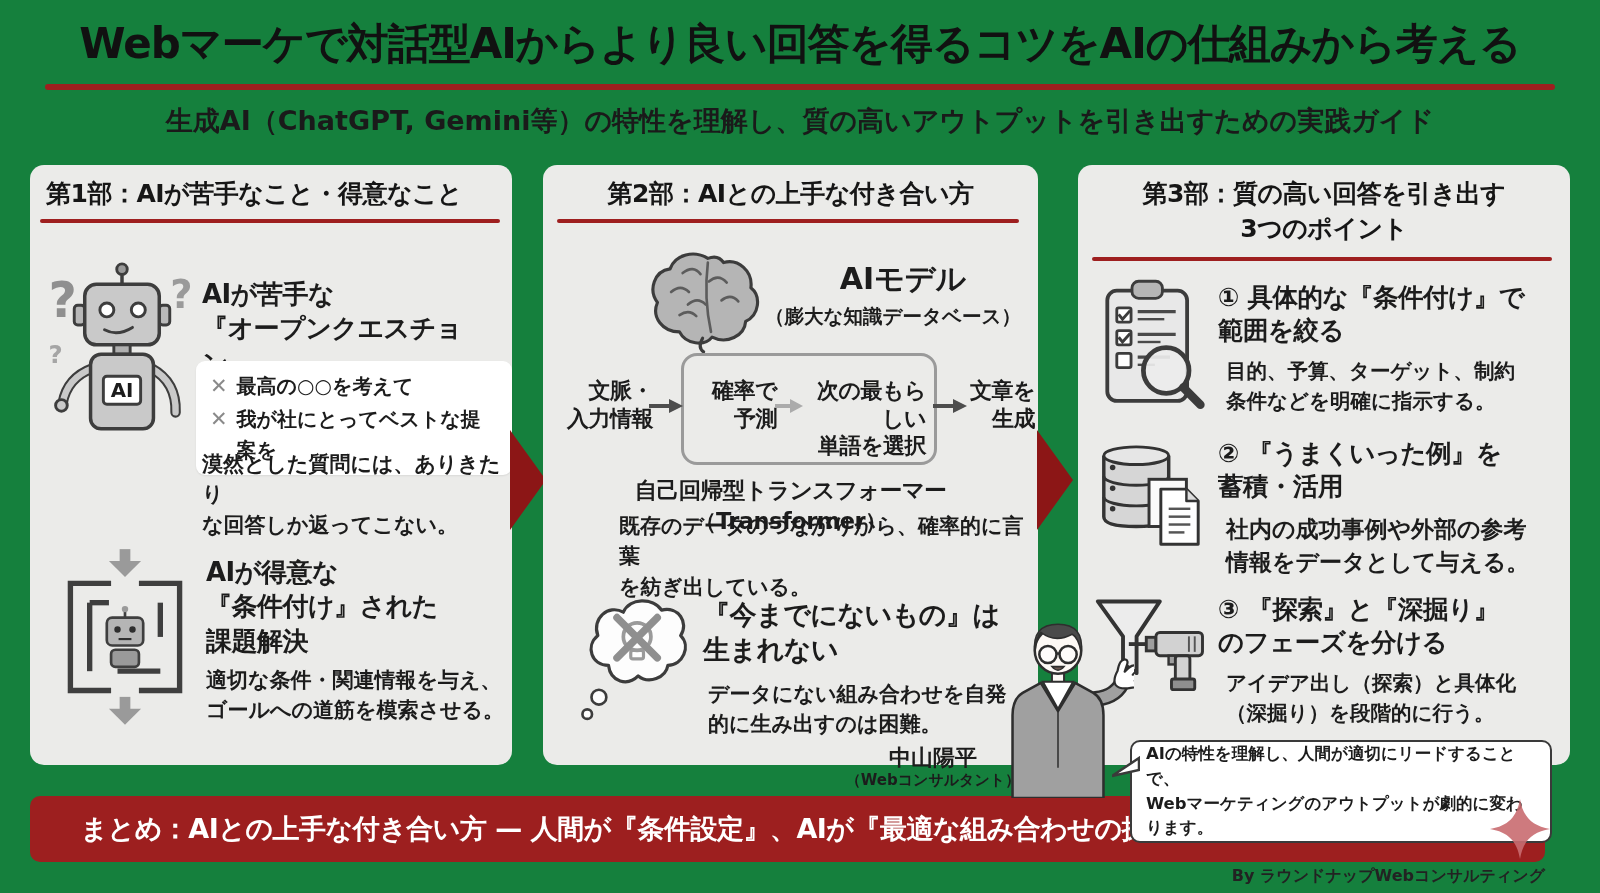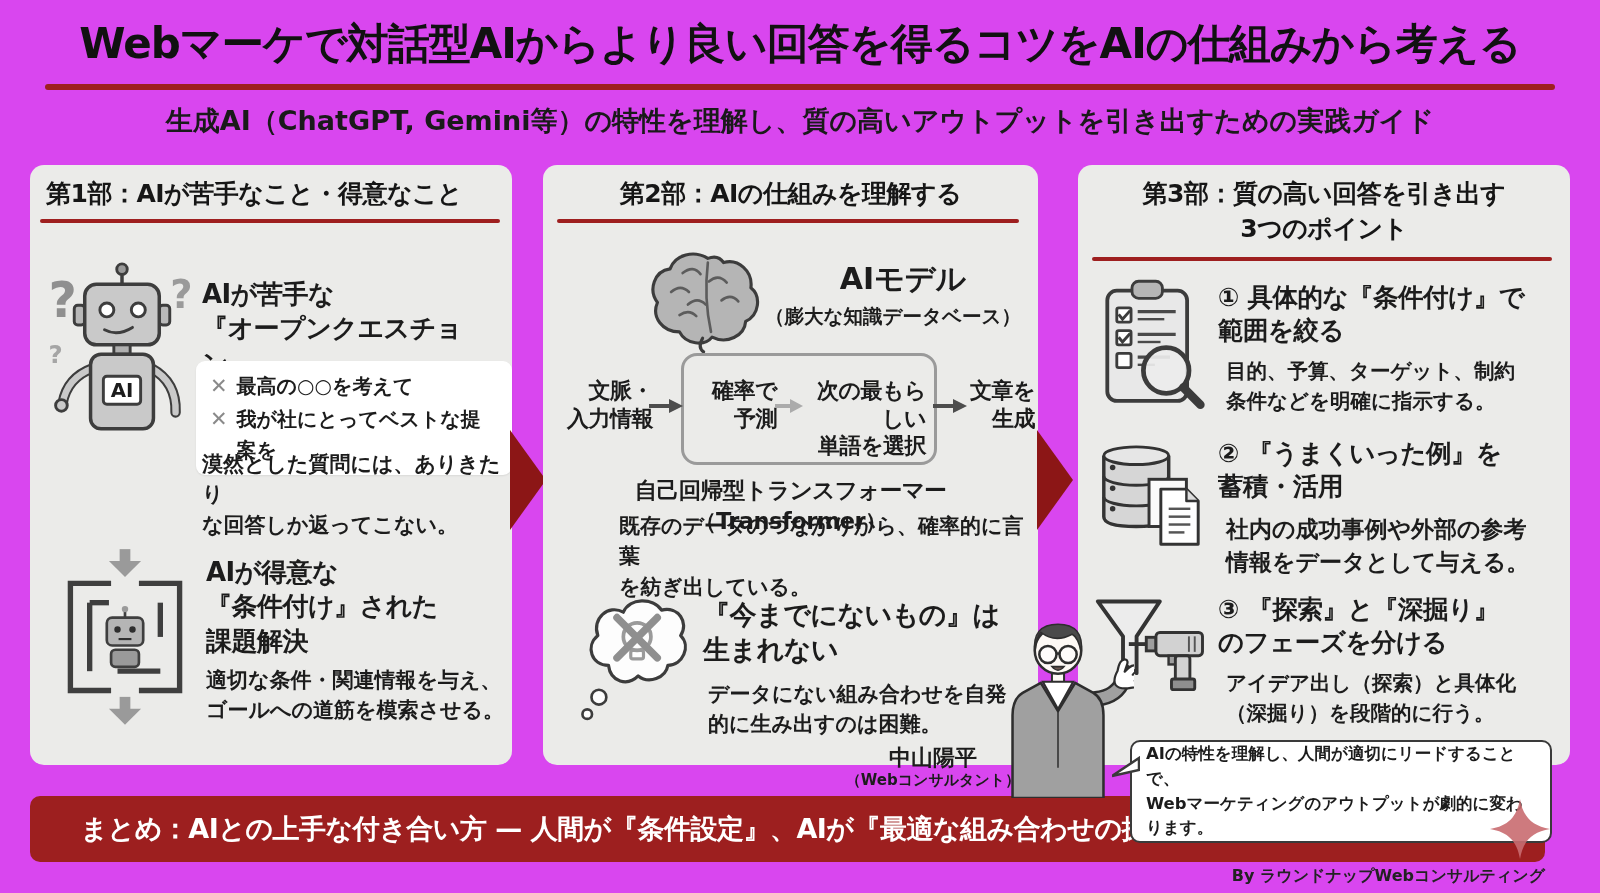--- a/index.html
+++ b/index.html
@@ -1,17 +1,17 @@
 <!DOCTYPE html>
 <html><head>
 <meta charset="utf-8">
 <style>
   html,body{margin:0;padding:0;}
   body{font-family:"DejaVu Sans","Liberation Sans",sans-serif;background:#ffffff;}
-  #stage{position:relative;width:1600px;height:893px;background:#d946ef;overflow:hidden;color:#1c1c1c;}
+  #stage{position:relative;width:1600px;height:893px;background:#15803d;overflow:hidden;color:#1c1c1c;}
   .abs{position:absolute;}
   .pre{white-space:pre-line;}
   .center{text-align:center;}
 
   .title{top:16px;left:0;width:1600px;text-align:center;font-size:42px;font-weight:800;letter-spacing:-1px;color:#111;}
   .title-rule{top:84px;left:45px;width:1510px;height:6px;background:#9e1f1f;border-radius:3px;}
   .subtitle{top:103px;left:0;width:1600px;text-align:center;font-size:27px;font-weight:700;color:#1a1a1a;}
 
   .panel{top:165px;height:600px;background:#ebebe9;border-radius:14px;}
   #panel1{left:30px;width:482px;}
@@ -126,21 +126,21 @@
     <div class="abs h26 pre" style="left:176px;top:390px;">AIが得意な
 『条件付け』された
 課題解決</div>
     <div class="abs body21 pre" style="left:176px;top:500px;">適切な条件・関連情報を与え、
 ゴールへの道筋を模索させる。</div>
   </div>
 
   <div id="arrow-p1" class="abs big-red-arrow"></div>
 
   <div id="panel2" class="abs panel">
-    <div class="abs panel-head center" style="left:0;top:12px;width:495px;">第2部：AIの仕組みを理解する</div>
+    <div class="abs panel-head center" style="left:0;top:12px;width:495px;">第2部：AIとの上手な付き合い方</div>
     <div class="abs head-rule" style="left:14px;top:54px;width:462px;"></div>
 
     <div class="abs" style="left:105px;top:85px;">
       <svg width="126" height="105" viewBox="0 0 120 100">
         <path d="M57,8 C44,0 26,4 21,18 C6,20 0,38 9,50 C3,64 14,78 30,78 C36,90 54,92 61,83 C75,90 92,82 93,68 C106,62 108,44 98,36 C100,20 86,8 72,12 C68,6 62,6 57,8 Z" fill="#b5b5b5" stroke="#3c3c3c" stroke-width="3" stroke-linejoin="round"></path>
         <path d="M52,84 q-5,9 1,13" fill="none" stroke="#3c3c3c" stroke-width="3" stroke-linecap="round"></path>
         <g fill="none" stroke="#5c5c5c" stroke-width="2.5" stroke-linecap="round">
           <path d="M33,22 q10,-8 17,1"></path>
           <path d="M22,40 q9,-8 17,0"></path>
           <path d="M38,52 q9,-8 17,0"></path>

